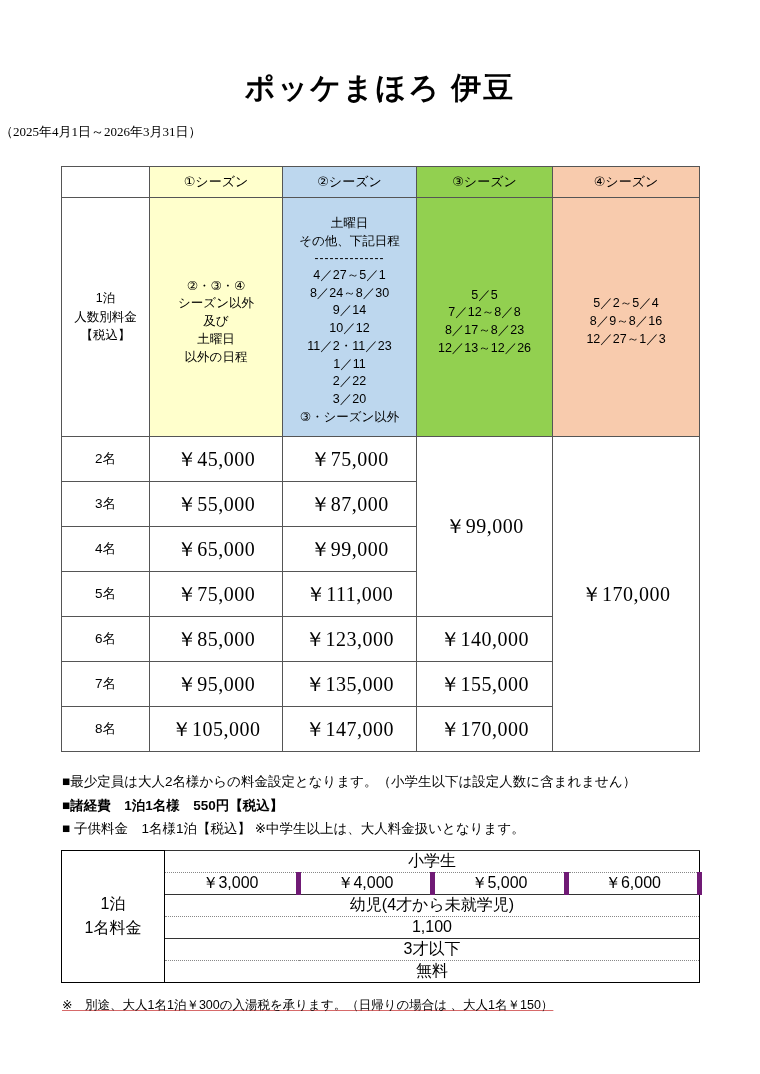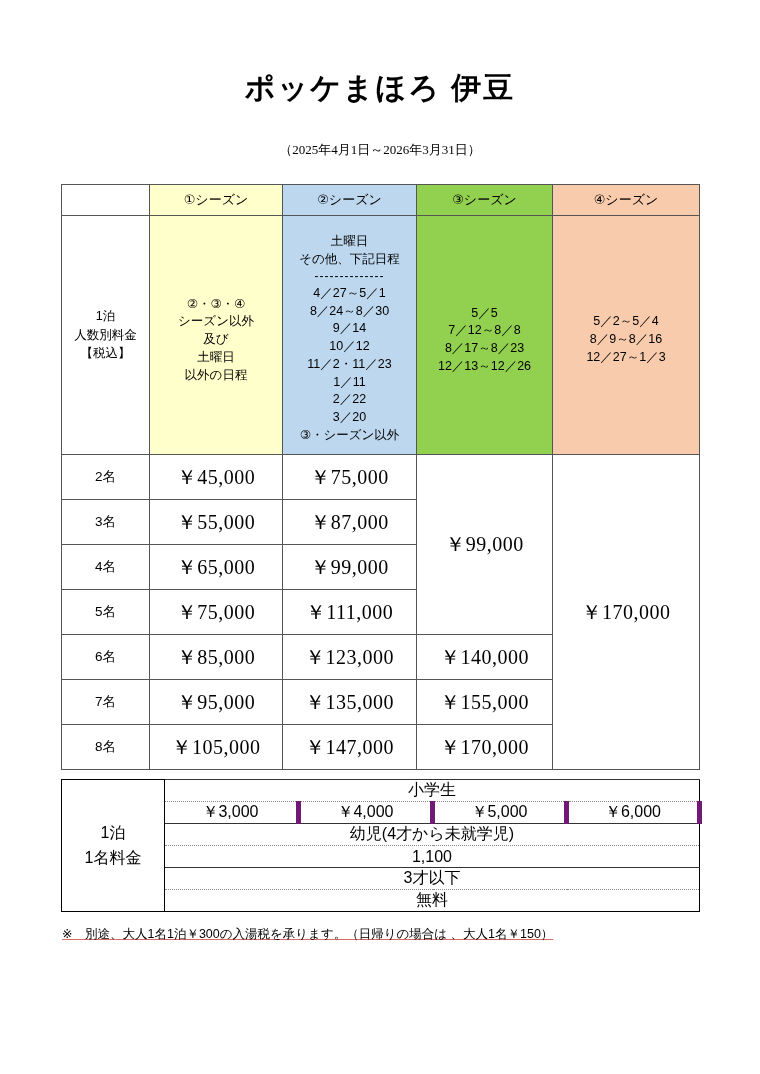--- a/index.html
+++ b/index.html
@@ -27,23 +27,23 @@
   
   .title {
     text-align: center;
     font-size: 30px;
     font-weight: bold;
     letter-spacing: 2px;
     margin-top: 68px;
     font-family: "Liberation Sans", "DejaVu Sans", sans-serif;
   }
   .subtitle {
-    text-align: center;
+    text-align: left;
     font-size: 13px;
-    margin-top: 32px;
+    margin-top: 14px;
     letter-spacing: 0px;
   }
 
   
   .main-table-wrap {
     margin: 25px auto 0 auto;
     width: 638px;
   }
   table.main {
     border-collapse: collapse;
@@ -278,20 +278,25 @@
           <tr>
             <td class="qty white">8名</td>
             <td class="price white">￥105,000</td>
             <td class="price white">￥147,000</td>
             <td class="price white">￥170,000</td>
           </tr>
         </tbody>
     </table>
   </div>
 
+  <div class="notes">
+    <div class="note">■最少定員は大人2名様からの料金設定となります。（小学生以下は設定人数に含まれません）</div>
+    <div class="note bold">■諸経費　1泊1名様　550円【税込】</div>
+    <div class="note">■ 子供料金　1名様1泊【税込】 ※中学生以上は、大人料金扱いとなります。</div>
+  </div>
 
   <div class="child-table-wrap">
     <table class="child">
       <colgroup>
         <col style="width:103px">
           <col style="width:134px">
           <col style="width:134px">
           <col style="width:134px">
           <col style="width:133px">
       </colgroup>

